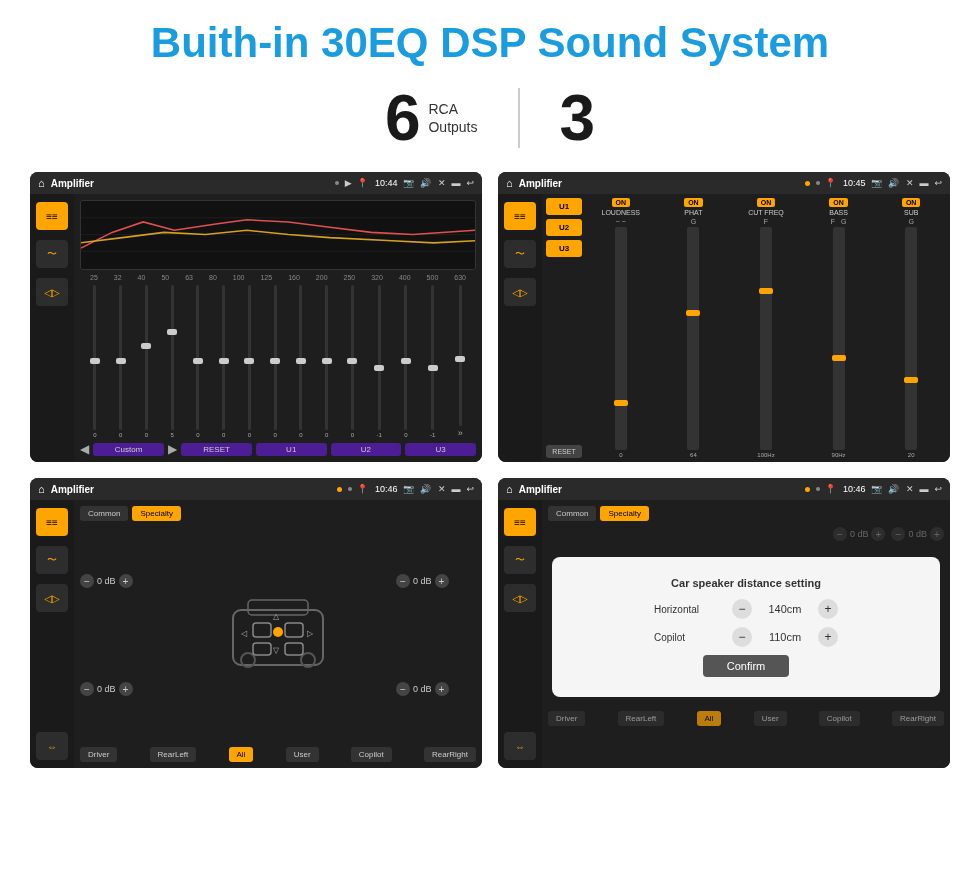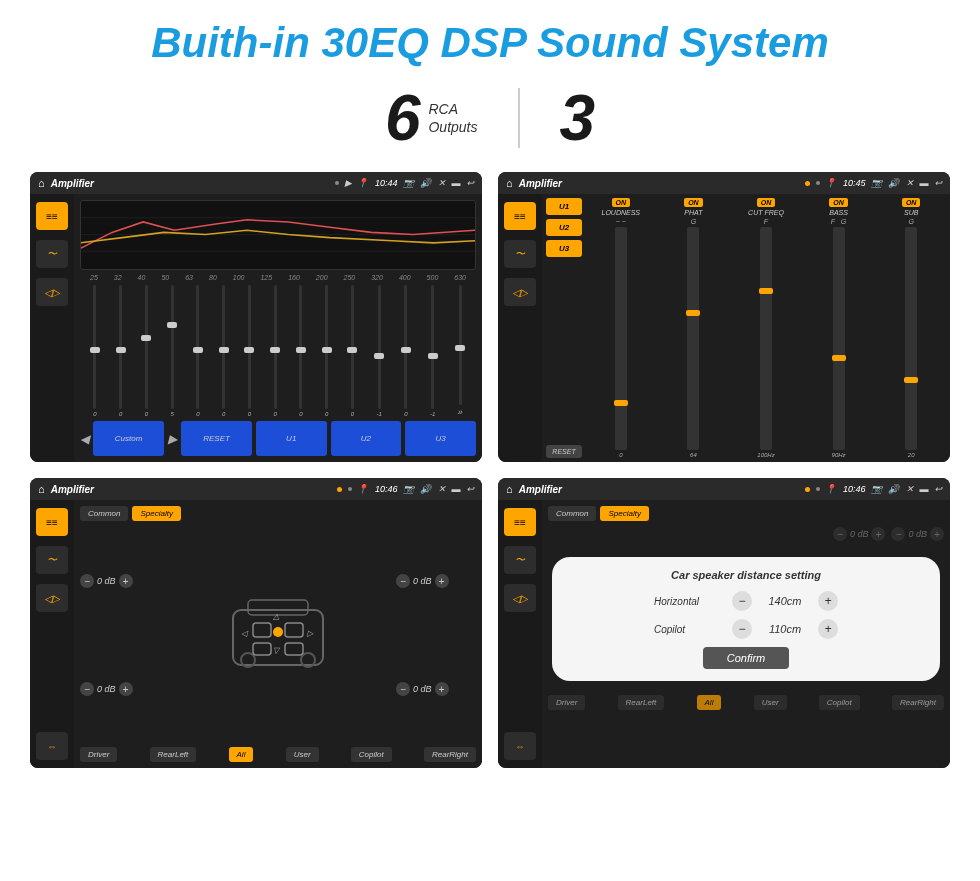--- a/index.html
+++ b/index.html
@@ -9,21 +9,20 @@
       background: #ffffff;
       font-family: Arial, sans-serif;
       overflow: hidden;
     }
 
     .page-wrapper {
       width: 980px;
       height: 881px;
       background: #fff;
       padding: 20px 30px;
-      font-style: italic;
     }
 
     
     .main-title {
       text-align: center;
       font-size: 42px;
       font-weight: 900;
       color: #1a9de0;
       margin-bottom: 20px;
       line-height: 1.1;
@@ -212,24 +211,24 @@
       color: #aaa;
       font-size: 6px;
     }
     .eq-bottom-bar {
       display: flex;
       gap: 4px;
       margin-top: 4px;
       align-items: center;
     }
     .eq-bottom-btn {
-      background: #1d4ed8;
+      background: #4c1d95;
       color: #ccc;
       font-size: 8px;
-      padding: 13px 6px;
+      padding: 2px 6px;
       border-radius: 3px;
       flex: 1;
       text-align: center;
     }
 
     
     .dsp-screen-main {
       flex: 1;
       background: #1e1e1e;
       padding: 4px;
@@ -410,22 +409,22 @@
     .distance-screen-main {
       flex: 1;
       background: #1e1e1e;
       padding: 6px;
       display: flex;
       flex-direction: column;
       gap: 4px;
     }
     .distance-dialog {
       background: #f5f5f5;
-      border-radius: 18px;
-      padding: 12px;
+      border-radius: 8px;
+      padding: 20px;
       margin: 10px 4px;
     }
     .dialog-title {
       font-size: 11px;
       font-weight: bold;
       color: #333;
       text-align: center;
       margin-bottom: 10px;
     }
     .dialog-row {

